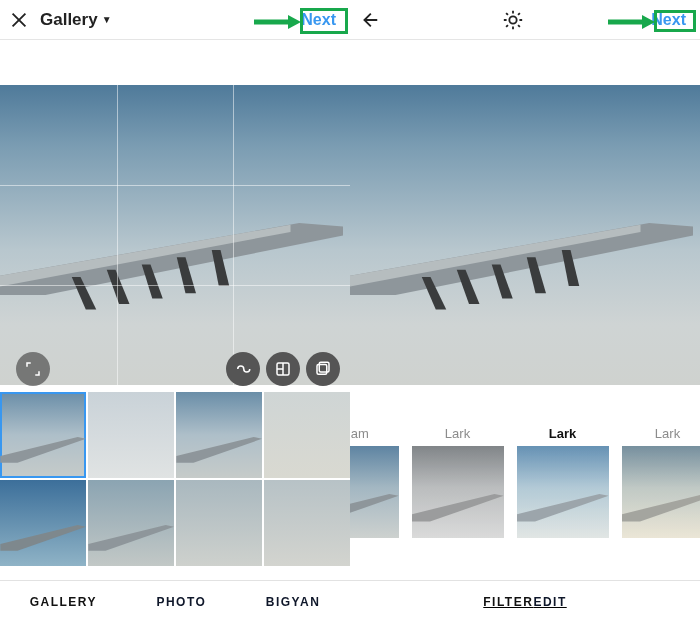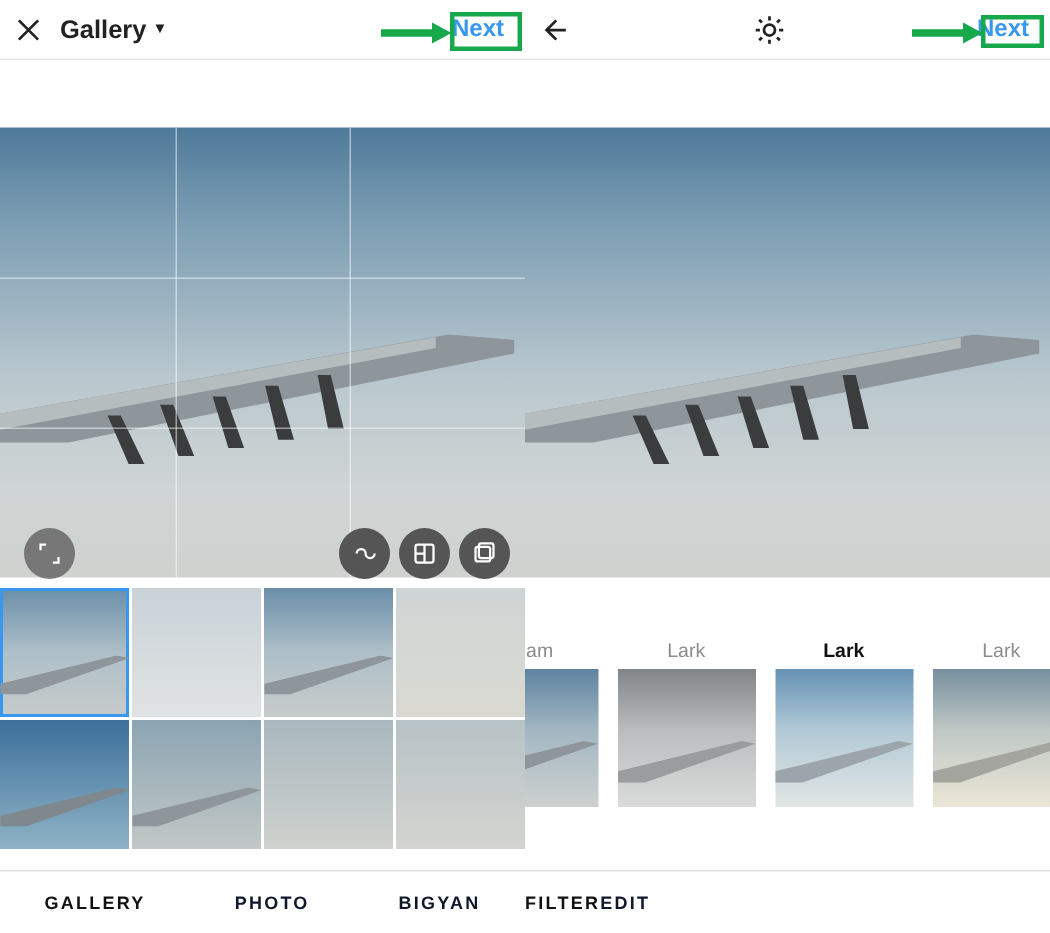--- a/index.html
+++ b/index.html
@@ -65,21 +65,21 @@
   .filter-item { width: 95px; flex: 0 0 95px; display: flex; flex-direction: column; align-items: center; }
   .filter-item.first { margin-left: -45px; }
   .filter-label { font-size: 13px; color: #8c8c8c; height: 26px; display: flex; align-items: center; }
   .filter-label.sel { color: #111; font-weight: 600; }
   .filter-thumb { width: 92px; height: 92px; background: linear-gradient(to bottom, #5e84a2 0%, #a3b7c2 45%, #cdd1cf 100%); position: relative; overflow: hidden; }
   .filter-thumb.m { filter: grayscale(0.9) brightness(1.05); }
   .filter-thumb.l { filter: brightness(1.1) saturate(1.05); }
   .filter-thumb.r { filter: sepia(0.25) brightness(1.05); }
   .filter-thumb .mini-wing { position:absolute; left:-5%; top:52%; width:110%; height:40%; }
 
-  .bottom-tabs.right { justify-content: flex-start; }
+  .bottom-tabs.right { justify-content: center; text-decoration: underline; }
 </style>
 </head>
 <body>
 
 <div class="watermark">BIGYAN</div>
 
 <div class="screen screen-left">
   <div class="topbar">
     <div class="tb-left">
       <span class="icon18">

